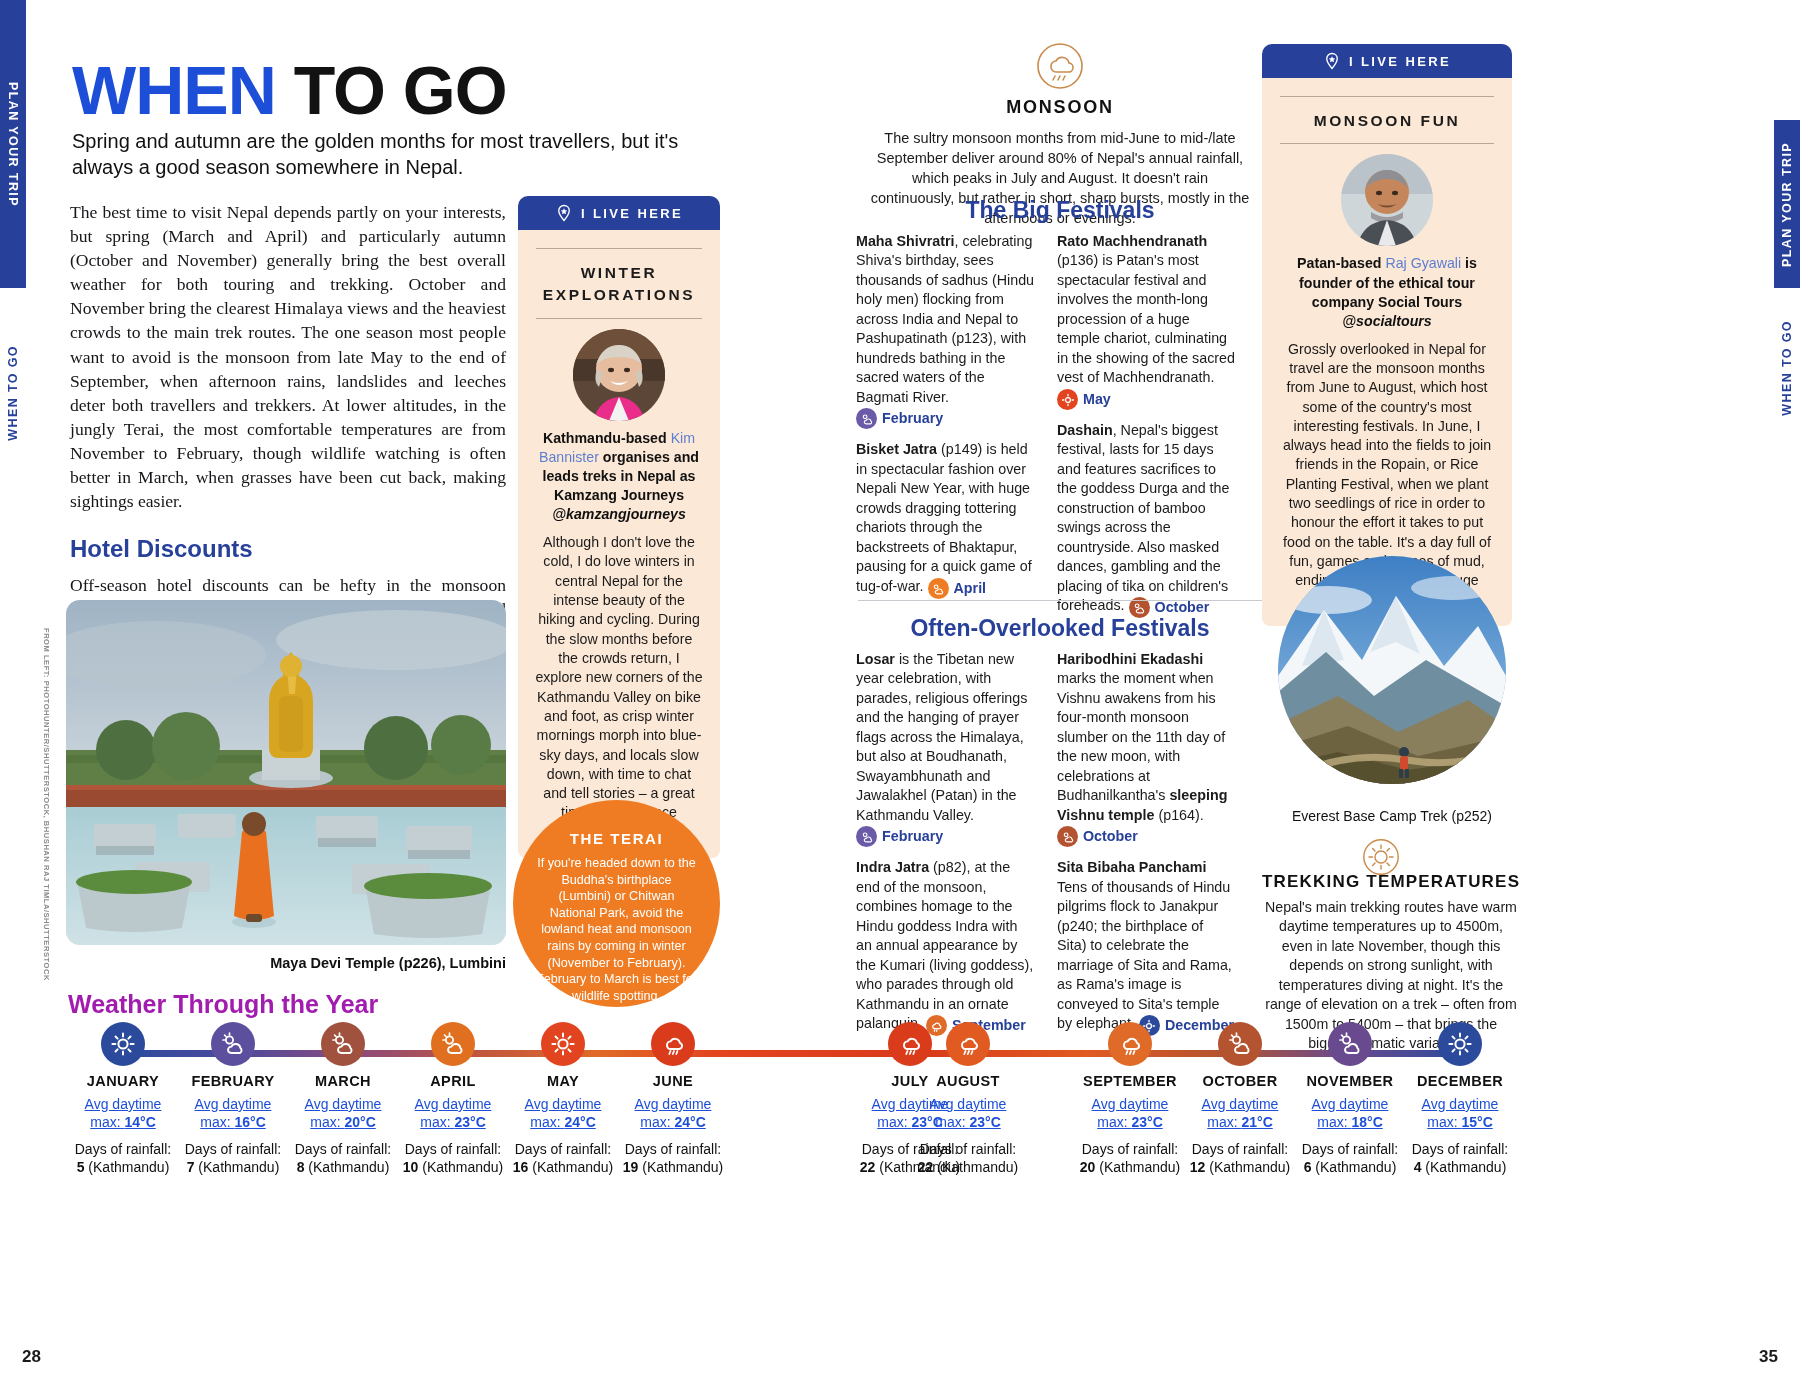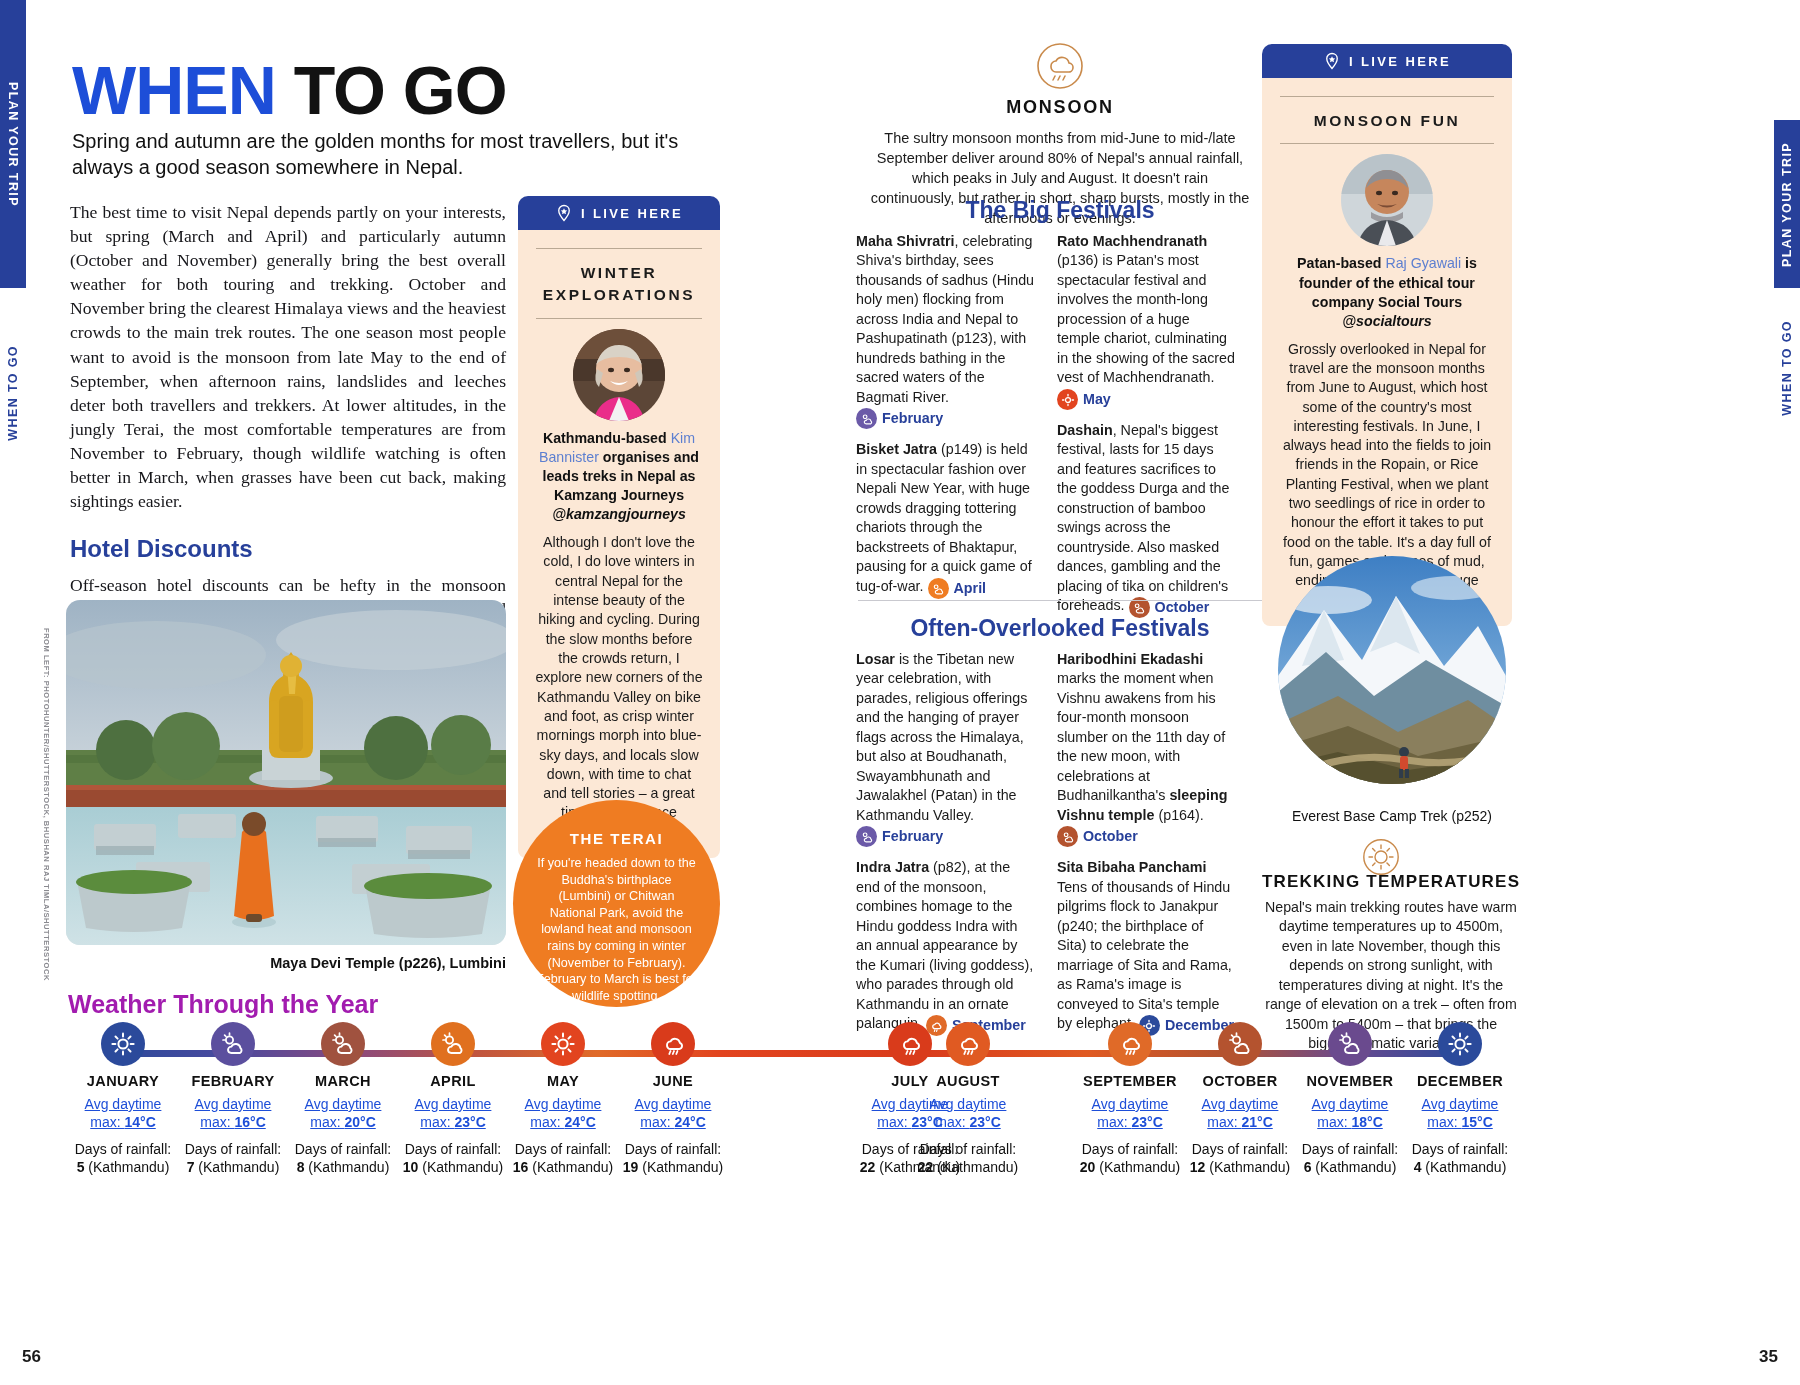--- a/index.html
+++ b/index.html
@@ -192,21 +192,21 @@
   </div>
   <div class="edge-tab tab-left-white">
     <span>WHEN TO GO</span>
   </div>
   <div class="edge-tab tab-right-blue">
     <span>PLAN YOUR TRIP</span>
   </div>
   <div class="edge-tab tab-right-white">
     <span>WHEN TO GO</span>
   </div>
-  <div class="folio folio-l">56</div>
+  <div class="folio folio-l">28</div>
   <div class="folio folio-r">35</div>
 
   <div class="left-page">
 
     <h1 class="title">
       <span class="o">WHEN </span><span class="b">TO GO</span>
     </h1>
 
     <div class="standfirst">Spring and autumn are the golden months for most travellers, but it's always a good season somewhere in Nepal.</div>
 

